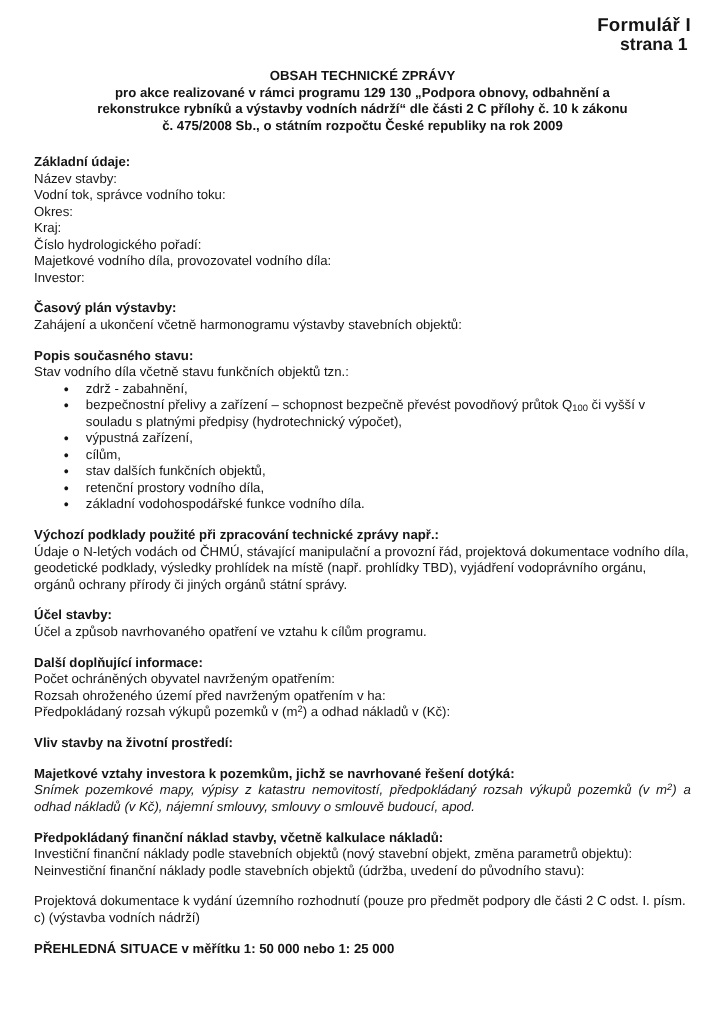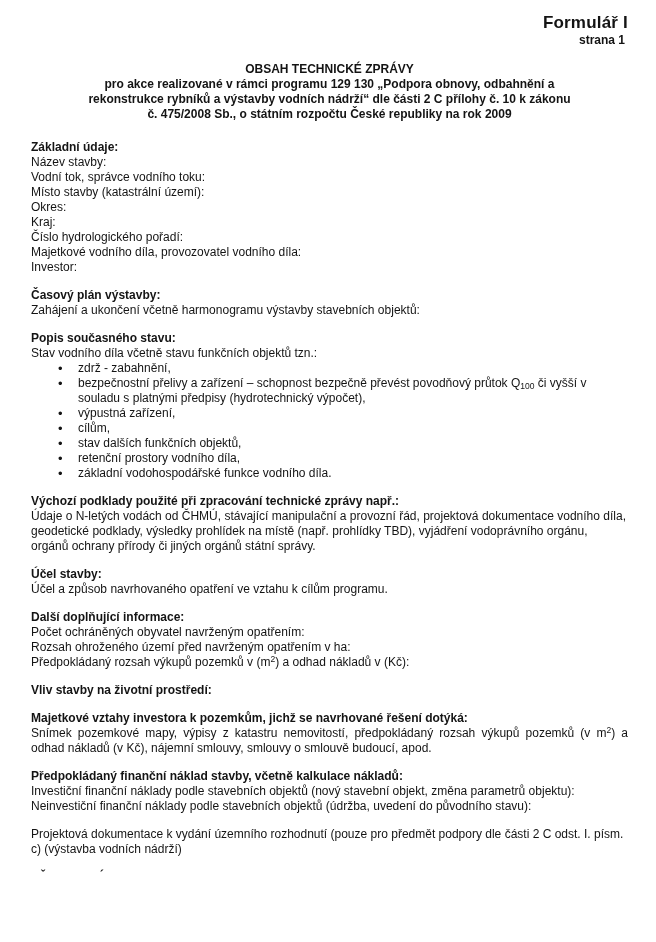--- a/index.html
+++ b/index.html
@@ -11,26 +11,26 @@
     background: #ffffff;
     color: #141414;
     font-family: "Liberation Sans", "DejaVu Sans", sans-serif;
     font-size: 12px;
     line-height: 15px;
     padding: 13px 28px 0 31px;
     overflow: hidden;
   }
   .doc-header { text-align: right; }
   .form-label { font-weight: bold; font-size: 17px; line-height: 20px; letter-spacing: 0.2px; }
-  .page-label { font-weight: bold; font-size: 12px; line-height: 15px; padding-right: 3px; }
+  .page-label { font-weight: bold; font-size: 16px; line-height: 15px; padding-right: 3px; }
   .title-block { margin: 14px 0 18px 0; text-align: center; font-weight: bold; }
   .section { margin: 0 0 13px 0; }
   .section h3 { margin: 0; font-size: 12px; font-weight: bold; line-height: 15px; }
   .section p { margin: 0; }
-  .justify { text-align: justify; }
+  .justify { text-align: justify; font-style: italic; }
   ul.bullets { list-style: none; margin: 0; padding: 0 0 0 27px; }
   ul.bullets li { display: flex; }
   ul.bullets .b {
     flex: 0 0 20px;
     font-size: 13px;
     line-height: 15px;
   }
   ul.bullets .bt { flex: 1 1 auto; }
   sub { font-size: 8.5px; vertical-align: -2px; line-height: 0; }
   sup { font-size: 8.5px; vertical-align: 4px; line-height: 0; }
@@ -50,21 +50,20 @@
     <div>OBSAH TECHNICKÉ ZPRÁVY</div>
     <div>pro akce realizované v rámci programu 129 130 „Podpora obnovy, odbahnění a</div>
     <div>rekonstrukce rybníků a výstavby vodních nádrží“ dle části 2 C přílohy č. 10 k zákonu</div>
     <div>č. 475/2008 Sb., o státním rozpočtu České republiky na rok 2009</div>
   </div>
 
   <div class="section">
     <h3>Základní údaje:</h3>
     <p>Název stavby:</p>
     <p>Vodní tok, správce vodního toku:</p>
-    <p>Místo stavby (katastrální území):</p>
     <p>Okres:</p>
     <p>Kraj:</p>
     <p>Číslo hydrologického pořadí:</p>
     <p>Majetkové vodního díla, provozovatel vodního díla:</p>
     <p>Investor:</p>
   </div>
 
   <div class="section">
     <h3>Časový plán výstavby:</h3>
     <p>Zahájení a ukončení včetně harmonogramu výstavby stavebních objektů:</p>

